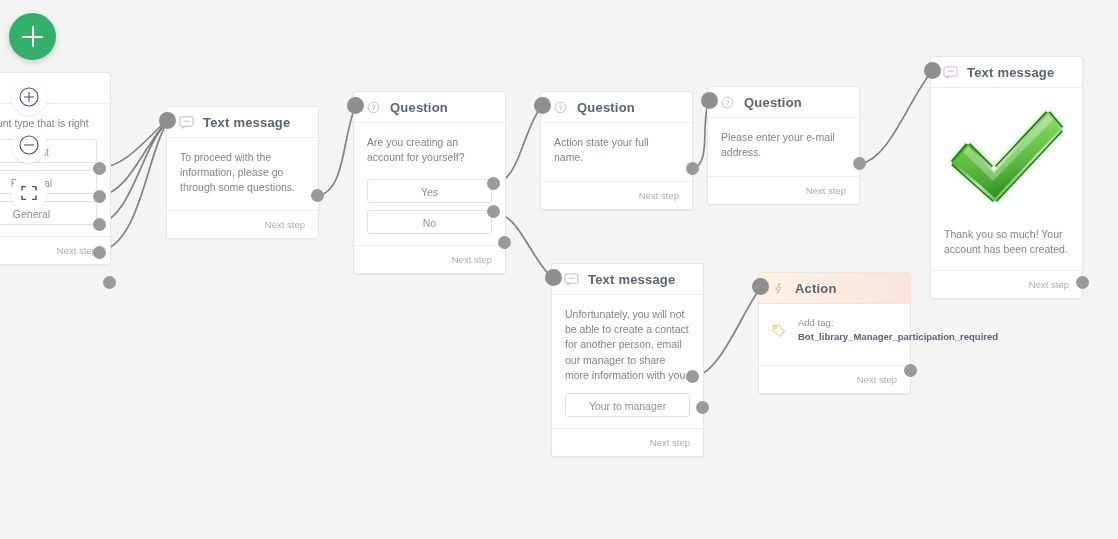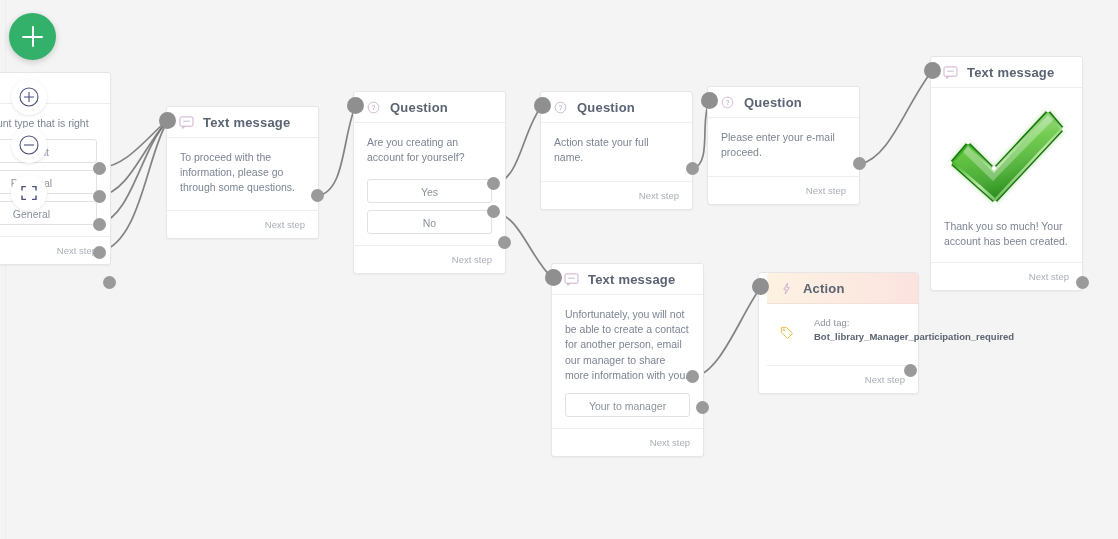--- a/index.html
+++ b/index.html
@@ -43,21 +43,21 @@
 
   
   .fab{position:absolute;left:9px;top:13px;width:47px;height:47px;border-radius:50%;
        background:#33b06a;box-shadow:0 2px 6px rgba(0,0,0,.18);}
   .fab:before,.fab:after{content:"";position:absolute;background:#fff;border-radius:1px;}
   .fab:before{left:13px;top:22.5px;width:21px;height:2px;}
   .fab:after{left:22.5px;top:13px;width:2px;height:21px;}
   .zbtn{position:absolute;width:36px;height:36px;border-radius:50%;background:#fff;
         box-shadow:0 1px 3px rgba(0,0,0,.10);display:flex;align-items:center;justify-content:center;}
 
-  .tagrow{display:flex;gap:20px;align-items:flex-end;}
+  .tagrow{display:flex;gap:12px;align-items:center;}
   .tagtxt{font-size:9.5px;color:#8b939e;line-height:1.5;white-space:nowrap;}
   .tagtxt b{display:block;color:#5a6472;font-size:9.5px;}
 
   .checkimg{display:block;margin:4px auto 0;}
 </style>
 </head>
 <body>
 
 <div id="canvas">
 
@@ -169,21 +169,21 @@
   <div class="node" style="left:707px;top:86px;width:151px;">
     <div class="nhead">
       <span>
         <svg class="ico" viewBox="0 0 16 16">
             <circle cx="8" cy="8" r="6.6" fill="none" stroke="#c9a7c9" stroke-width="1"></circle>
             <text x="8" y="11.3" font-size="8" text-anchor="middle" fill="#9ba3b0" font-family="Liberation Sans">?</text>
           </svg>
       </span>
       <span class="ntitle">Question</span>
     </div>
-    <div class="nbody" style="min-height:33px">Please enter your e-mail proceed.</div>
+    <div class="nbody" style="min-height:33px">Please enter your e-mail address.</div>
     <div class="nfoot">
       <span class="nextstep">Next step</span>
     </div>
   </div>
   <div class="dot big" style="left:701px;top:92px"></div>
   <div class="dot" style="left:853px;top:157px"></div>
 
   <div class="node" style="left:930px;top:56px;width:151px;">
     <div class="nhead">
       <span>
@@ -225,21 +225,21 @@
           <path d="M10 60 L24 45 L50 71 L104 13 L116 27 L51 96 Z" fill="url(#gA)" opacity=".85"></path>
           <path d="M24 43 L49 68 L104 10 L110 17 L49 79 L19 50 Z" fill="#ffffff" opacity=".30"></path>
           <circle cx="6" cy="61" r="2.2" fill="#fff"></circle>
             <circle cx="24" cy="40" r="2.2" fill="#fff"></circle>
           <circle cx="50" cy="66" r="2.2" fill="#fff"></circle>
             <circle cx="104" cy="8" r="2.2" fill="#fff"></circle>
           <circle cx="120" cy="27" r="2.2" fill="#fff"></circle>
             <circle cx="51" cy="101" r="2.2" fill="#fff"></circle>
         </svg>
       </span>
-      <div style="margin-top:12px">Thank you so much! Your account has been created.</div>
+      <div style="margin-top:20px">Thank you so much! Your account has been created.</div>
     </div>
     <div class="nfoot">
       <span class="nextstep">Next step</span>
     </div>
   </div>
   <div class="dot big" style="left:924px;top:62px"></div>
   <div class="dot" style="left:1076px;top:276px"></div>
 
   <div class="node" style="left:551px;top:263px;width:151px;">
     <div class="nhead">
@@ -257,21 +257,21 @@
       <button class="btn">Your to manager</button>
     </div>
     <div class="nfoot">
       <span class="nextstep">Next step</span>
     </div>
   </div>
   <div class="dot big" style="left:545px;top:269px"></div>
   <div class="dot" style="left:686px;top:370px"></div>
   <div class="dot" style="left:696px;top:401px"></div>
 
-  <div class="node" style="left:758px;top:272px;width:151px;padding-left:8px;">
+  <div class="node" style="left:758px;top:272px;width:151px;">
     <div class="nhead action">
       <span>
         <svg class="ico" viewBox="0 0 16 16">
             <path d="M9.4 1.2 L4.6 9.1 H7.6 L6.4 14.8 L11.4 6.9 H8.4 Z" fill="none" stroke="#c9a7c9" stroke-width="1" stroke-linejoin="round"></path>
           </svg>
       </span>
       <span class="ntitle">Action</span>
     </div>
     <div class="nbody" style="min-height:36px;overflow:visible">
       <div class="tagrow">

